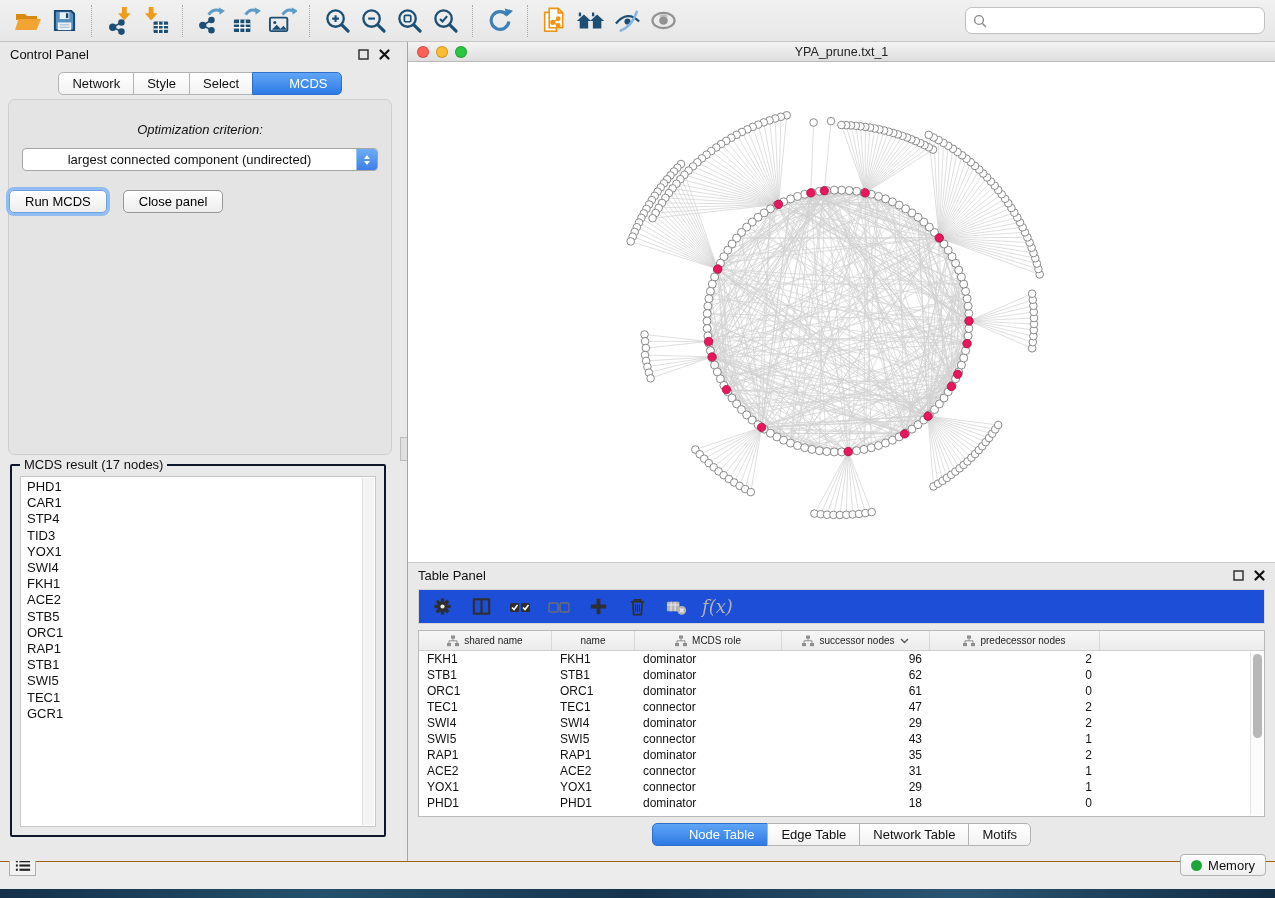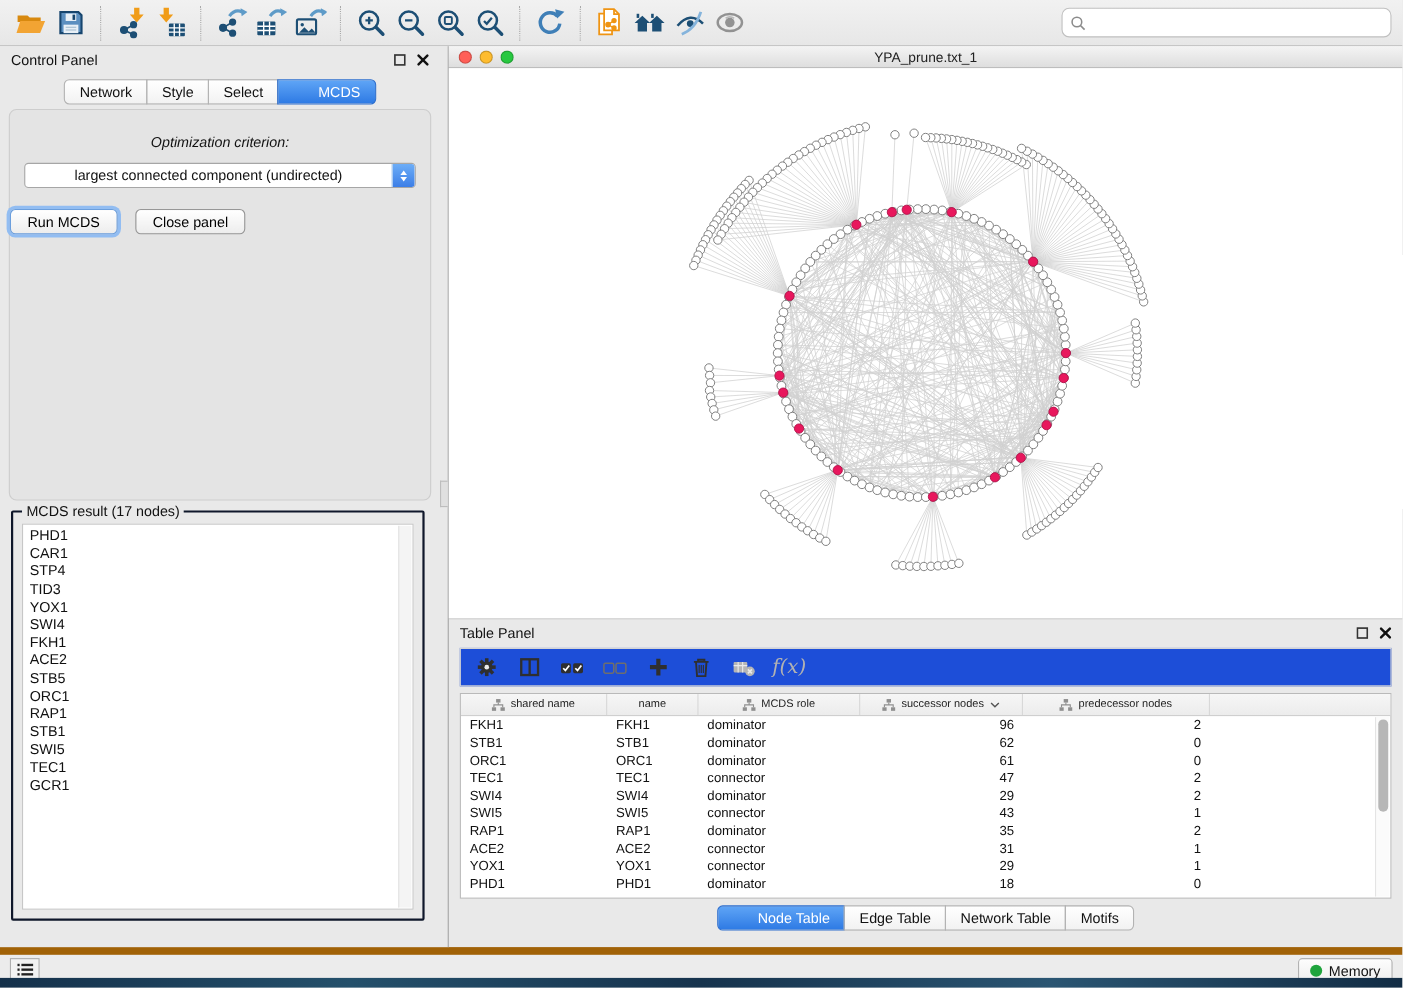--- a/index.html
+++ b/index.html
@@ -99,22 +99,22 @@
   .tbody .tr { height:16px; display:flex; align-items:center; }
   .td { font-size:12px; padding:0 8px; white-space:nowrap; overflow:hidden; }
   .td.num { text-align:right; }
   .tbl-vtrack { position:absolute; top:21px; bottom:1px; right:1px; width:13px; background:#fbfbfb;
                 border-left:1px solid #e4e4e4; }
   .tbl-thumb { position:absolute; top:2px; left:2px; width:9px; height:84px; background:#b7b7b7; border-radius:5px; }
 
   .tp-tabs { margin-top:6px; }
 
   
-  .statusbar { height:28px; flex:0 0 28px; background:#ececec; border-top:7px solid #a16207;
-               display:flex; align-items:flex-start; padding:3px 9px; }
+  .statusbar { height:28px; flex:0 0 28px; background:#ececec; border-top:1px solid #a16207;
+               display:flex; align-items:flex-end; padding:13px 9px; }
   .status-left-btn { width:27px; height:21px; border:1px solid #aeaeae; background:#f2f2f2;
                      display:flex; align-items:center; justify-content:center; }
   .memory-btn { margin-left:auto; display:flex; align-items:center; gap:6px;
                 border:1px solid #b2b2b2; border-radius:4px; background:linear-gradient(#fdfdfd,#efefef);
                 padding:2.5px 10px; font-size:13px; }
   .memdot { width:11px; height:11px; border-radius:50%; }
 
   .desktop-strip { height:9px; flex:0 0 9px;
                    background:linear-gradient(90deg,#14304a,#24506b 25%,#16334d 50%,#2a5572 75%,#122c44); }
 </style>

